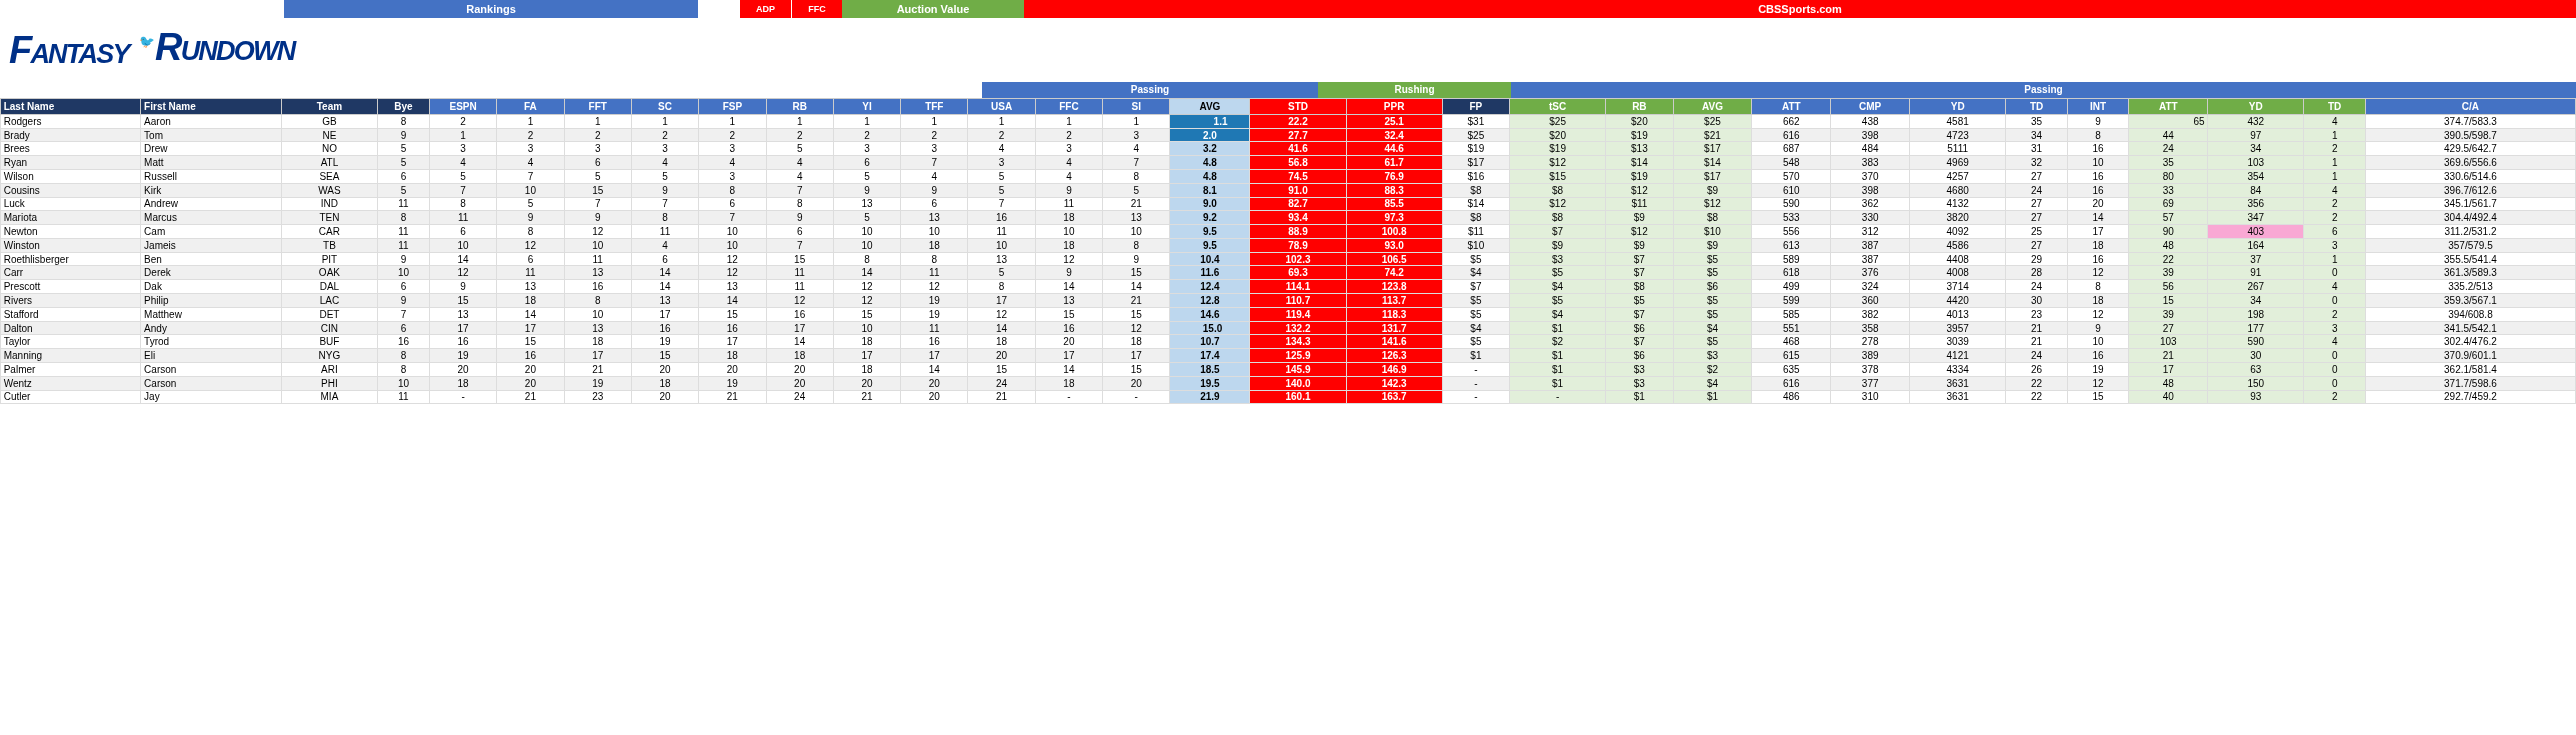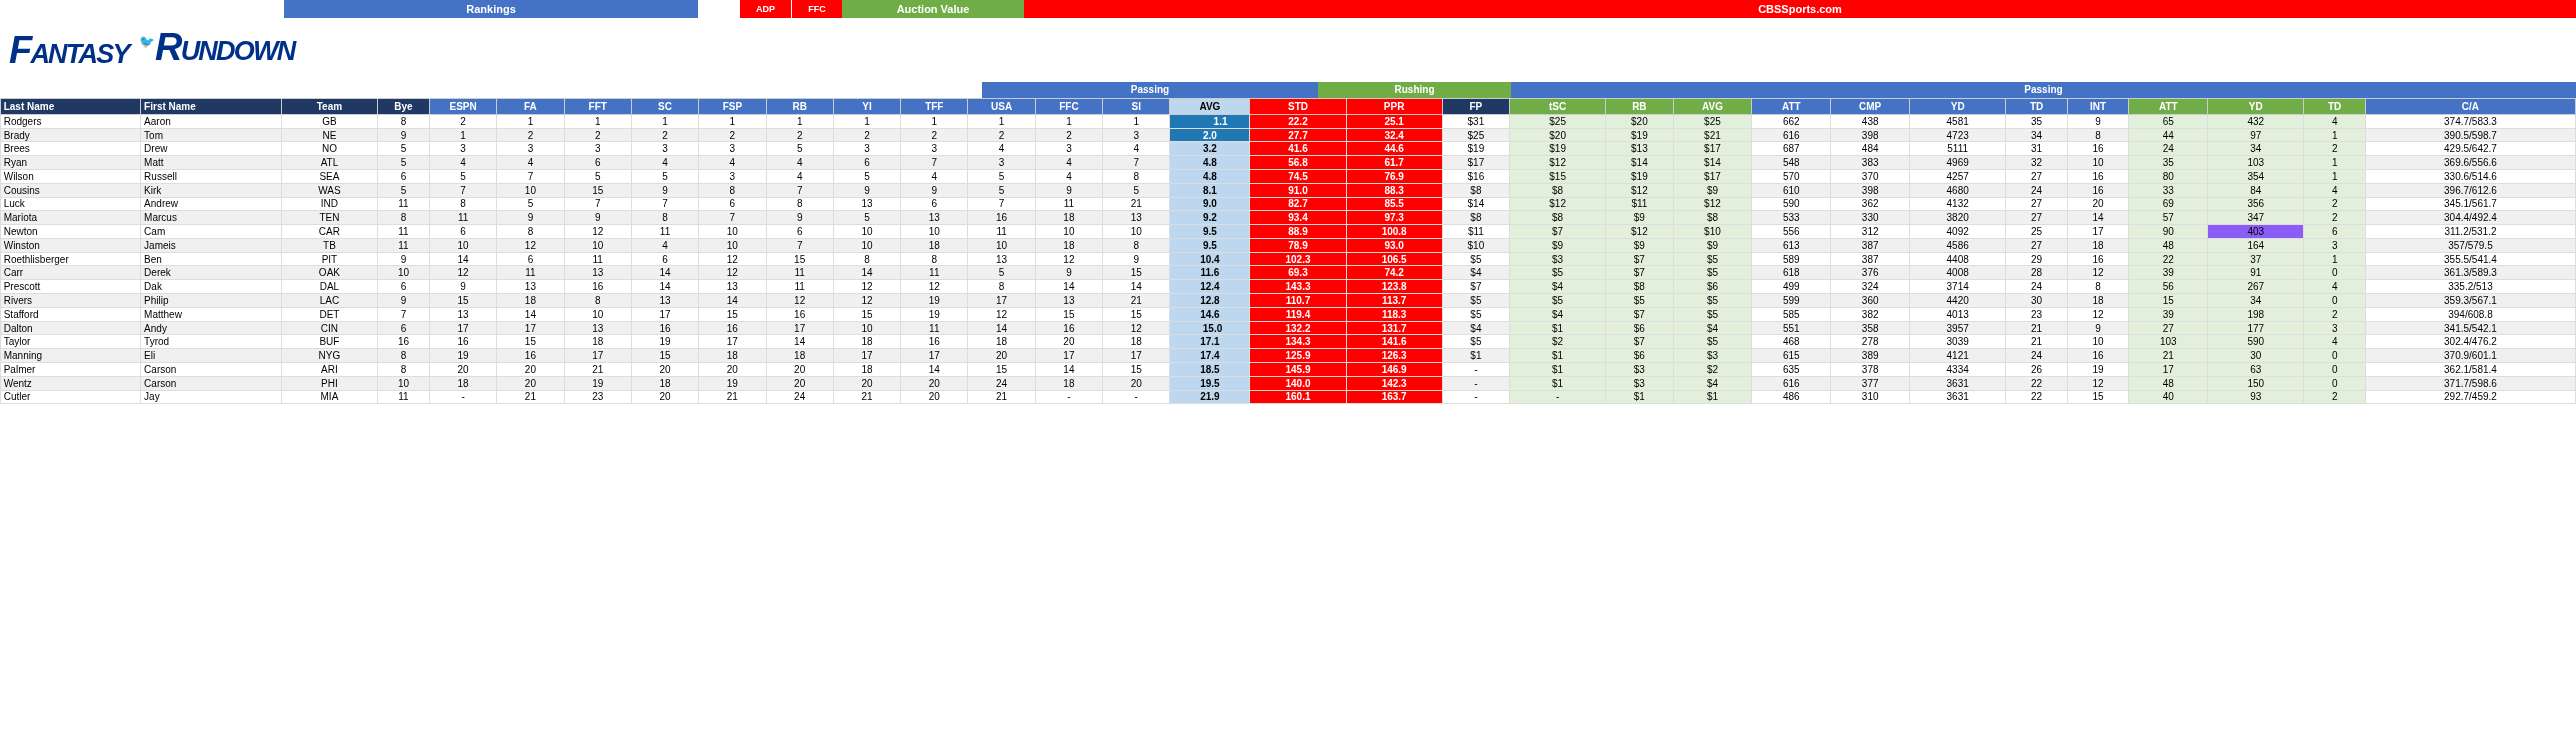--- a/index.html
+++ b/index.html
@@ -195,21 +195,21 @@
           <td style="background: rgb(255, 0, 0); color: white; font-weight: bold;">25.1</td>
           <td>$31</td>
           <td style="background: rgb(226, 239, 218);">$25</td>
           <td style="background: rgb(226, 239, 218);">$20</td>
           <td style="background: rgb(226, 239, 218);">$25</td>
           <td>662</td>
           <td>438</td>
           <td>4581</td>
           <td>35</td>
           <td>9</td>
-          <td style="background: rgb(226, 239, 218);">65</td>
+          <td style="background: rgb(226, 239, 218); text-align: right;">65</td>
           <td style="background: rgb(226, 239, 218);">432</td>
           <td style="background: rgb(226, 239, 218);">4</td>
           <td>374.7/583.3</td>
         </tr>
         <tr>
           <td class="left-align">Brady</td>
           <td class="left-align">Tom</td>
           <td>NE</td>
           <td>9</td>
           <td>1</td>
@@ -460,21 +460,21 @@
           <td>$11</td>
           <td style="background: rgb(226, 239, 218);">$7</td>
           <td style="background: rgb(226, 239, 218);">$12</td>
           <td style="background: rgb(226, 239, 218);">$10</td>
           <td>556</td>
           <td>312</td>
           <td>4092</td>
           <td>25</td>
           <td>17</td>
           <td style="background: rgb(226, 239, 218);">90</td>
-          <td style="background: #8b5cf6;">403</td>
+          <td style="background: #f9a8d4;">403</td>
           <td style="background: rgb(226, 239, 218);">6</td>
           <td>311.2/531.2</td>
         </tr>
         <tr>
           <td class="left-align">Winston</td>
           <td class="left-align">Jameis</td>
           <td>TB</td>
           <td>11</td>
           <td>10</td>
           <td>12</td>
@@ -580,21 +580,21 @@
           <td>16</td>
           <td>14</td>
           <td>13</td>
           <td>11</td>
           <td>12</td>
           <td>12</td>
           <td>8</td>
           <td>14</td>
           <td>14</td>
           <td style="background: rgb(189, 215, 238); font-weight: bold; color: rgb(0, 0, 0);">12.4</td>
-          <td style="background: rgb(255, 0, 0); color: white; font-weight: bold;">143.3</td>
+          <td style="background: rgb(255, 0, 0); color: white; font-weight: bold;">114.1</td>
           <td style="background: rgb(255, 0, 0); color: white; font-weight: bold;">123.8</td>
           <td>$7</td>
           <td style="background: rgb(226, 239, 218);">$4</td>
           <td style="background: rgb(226, 239, 218);">$8</td>
           <td style="background: rgb(226, 239, 218);">$6</td>
           <td>499</td>
           <td>324</td>
           <td>3714</td>
           <td>24</td>
           <td>8</td>
@@ -711,21 +711,21 @@
           <td>15</td>
           <td>18</td>
           <td>19</td>
           <td>17</td>
           <td>14</td>
           <td>18</td>
           <td>16</td>
           <td>18</td>
           <td>20</td>
           <td>18</td>
-          <td style="background: rgb(189, 215, 238); font-weight: bold; color: rgb(0, 0, 0);">17.1</td>
+          <td style="background: rgb(189, 215, 238); font-weight: bold; color: rgb(0, 0, 0);">10.7</td>
           <td style="background: rgb(255, 0, 0); color: white; font-weight: bold;">134.3</td>
           <td style="background: rgb(255, 0, 0); color: white; font-weight: bold;">141.6</td>
           <td>$5</td>
           <td style="background: rgb(226, 239, 218);">$2</td>
           <td style="background: rgb(226, 239, 218);">$7</td>
           <td style="background: rgb(226, 239, 218);">$5</td>
           <td>468</td>
           <td>278</td>
           <td>3039</td>
           <td>21</td>

